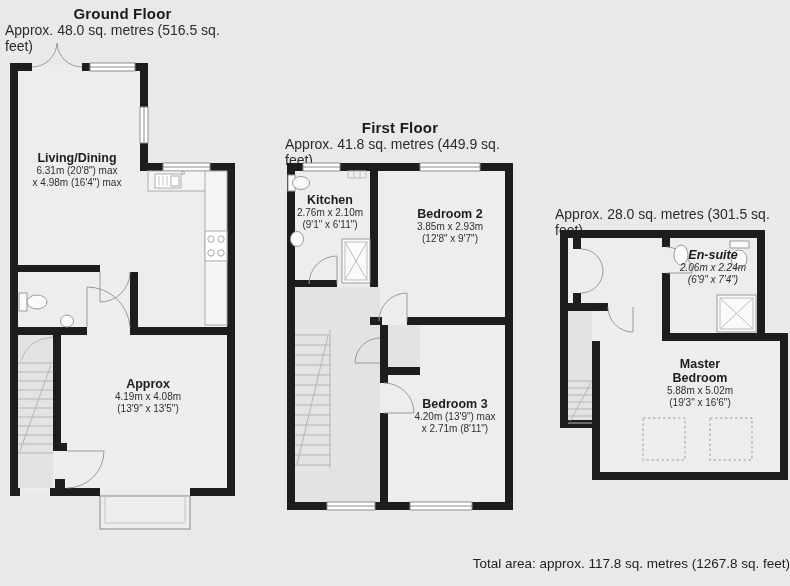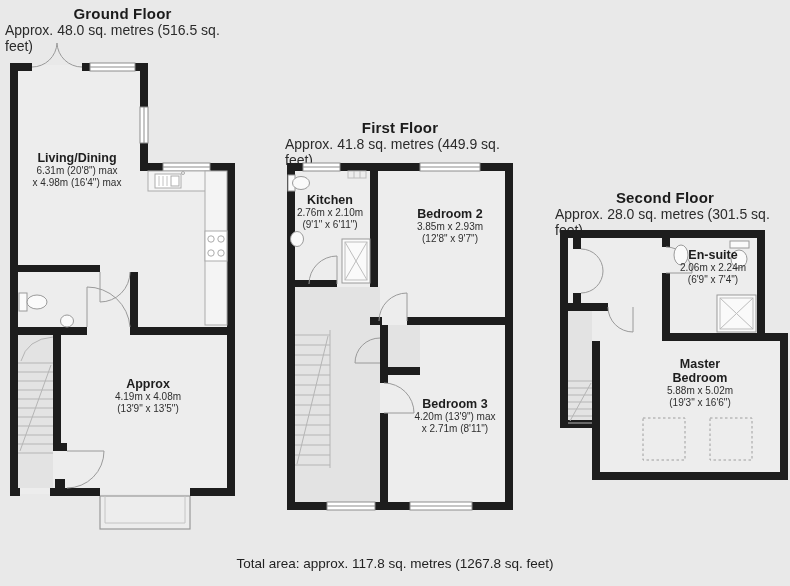--- a/index.html
+++ b/index.html
@@ -8,21 +8,21 @@
   .floor{position:absolute;}
   .floor h2{position:absolute;top:0;left:0;right:0;margin:0;text-align:center;
             font-size:15px;font-weight:bold;color:#1b1b1b;letter-spacing:.2px;}
   .floor .sub{position:absolute;top:17px;left:0;right:0;text-align:left;
               font-size:14px;color:#2b2b2b;}
   .floor svg{position:absolute;left:0;display:block;}
   .lbl{position:absolute;text-align:center;color:#1d1d1d;}
   .lbl .n{font-weight:bold;font-size:12.5px;line-height:14px;}
   .lbl .d{font-size:10px;line-height:11.5px;color:#2e2e2e;}
   .lbl .d:first-of-type{margin-top:2px;}
-  #total{position:absolute;left:0;top:556px;width:790px;text-align:center;
+  #total{position:absolute;left:0;top:556px;width:790px;text-align:right;
          font-size:13.5px;color:#222;}
   .wall{fill:#1d1d1d;}
   .win{fill:#ffffff;stroke:#8d8d8d;stroke-width:1;}
   .door{stroke:#9a9a9a;stroke-width:1;fill:none;}
   .fix{stroke:#9a9a9a;stroke-width:1;fill:#fafafa;}
   .ctr{stroke:#ababab;stroke-width:1;fill:#f4f4f4;}
   .st{stroke:#b5b5b5;stroke-width:1;fill:none;}
   .gray{fill:#e3e3e3;}
   .room{fill:#ededed;}
   .dash{fill:none;stroke:#9e9e9e;stroke-width:1;stroke-dasharray:2.5,2.5;}
@@ -203,21 +203,20 @@
       <div class="d">(12'8" x 9'7")</div>
     </div>
     <div class="lbl" style="left:105px;top:278px;width:130px;">
       <div class="n">Bedroom 3</div>
       <div class="d">4.20m (13'9") max</div>
       <div class="d">x 2.71m (8'11")</div>
     </div>
   </section>
 
   <section class="floor" style="left:555px;top:189px;width:235px;height:315px;">
-    <h2 style="width:220px;left:0;right:auto;">Second Floor</h2>
     <div class="sub" style="width:220px;left:0;right:auto;">Approx. 28.0 sq. metres (301.5 sq. feet)</div>
 
     <svg width="235" height="315" viewBox="0 0 235 315" style="top:-4px;">
       <path class="room" d="M13,53 H202 V148 H225 V287 H45 V235 H13 Z"></path>
       <rect class="gray" x="13" y="126" width="24" height="117"></rect>
       <g shape-rendering="crispEdges">
         <rect class="wall" x="5" y="45" width="205" height="8"></rect>
         <rect class="wall" x="5" y="45" width="8" height="198"></rect>
         <rect class="wall" x="5" y="235" width="40" height="8"></rect>
         <rect class="wall" x="37" y="156" width="8" height="139"></rect>
@@ -250,21 +249,21 @@
         <rect class="fix" x="162" y="110" width="39" height="37"></rect>
         <rect x="165" y="113" width="33" height="31" fill="none" stroke="#bdbdbd"></rect>
         <path d="M165,113 L198,144 M198,113 L165,144" stroke="#bdbdbd" fill="none"></path>
       </g>
       <g>
         <rect class="dash" x="88" y="233" width="42" height="42"></rect>
         <rect class="dash" x="155" y="233" width="42" height="42"></rect>
       </g>
     </svg>
 
-    <div class="lbl" style="left:98px;top:59px;width:120px;">
+    <div class="lbl" style="left:98px;top:59px;width:120px;font-style:italic;">
       <div class="n">En-suite</div>
       <div class="d">2.06m x 2.24m</div>
       <div class="d">(6'9" x 7'4")</div>
     </div>
     <div class="lbl" style="left:85px;top:160px;width:120px;margin-top:8px;">
       <div class="n">Master</div>
       <div class="n">Bedroom</div>
       <div class="d">5.88m x 5.02m</div>
       <div class="d">(19'3" x 16'6")</div>
     </div>

